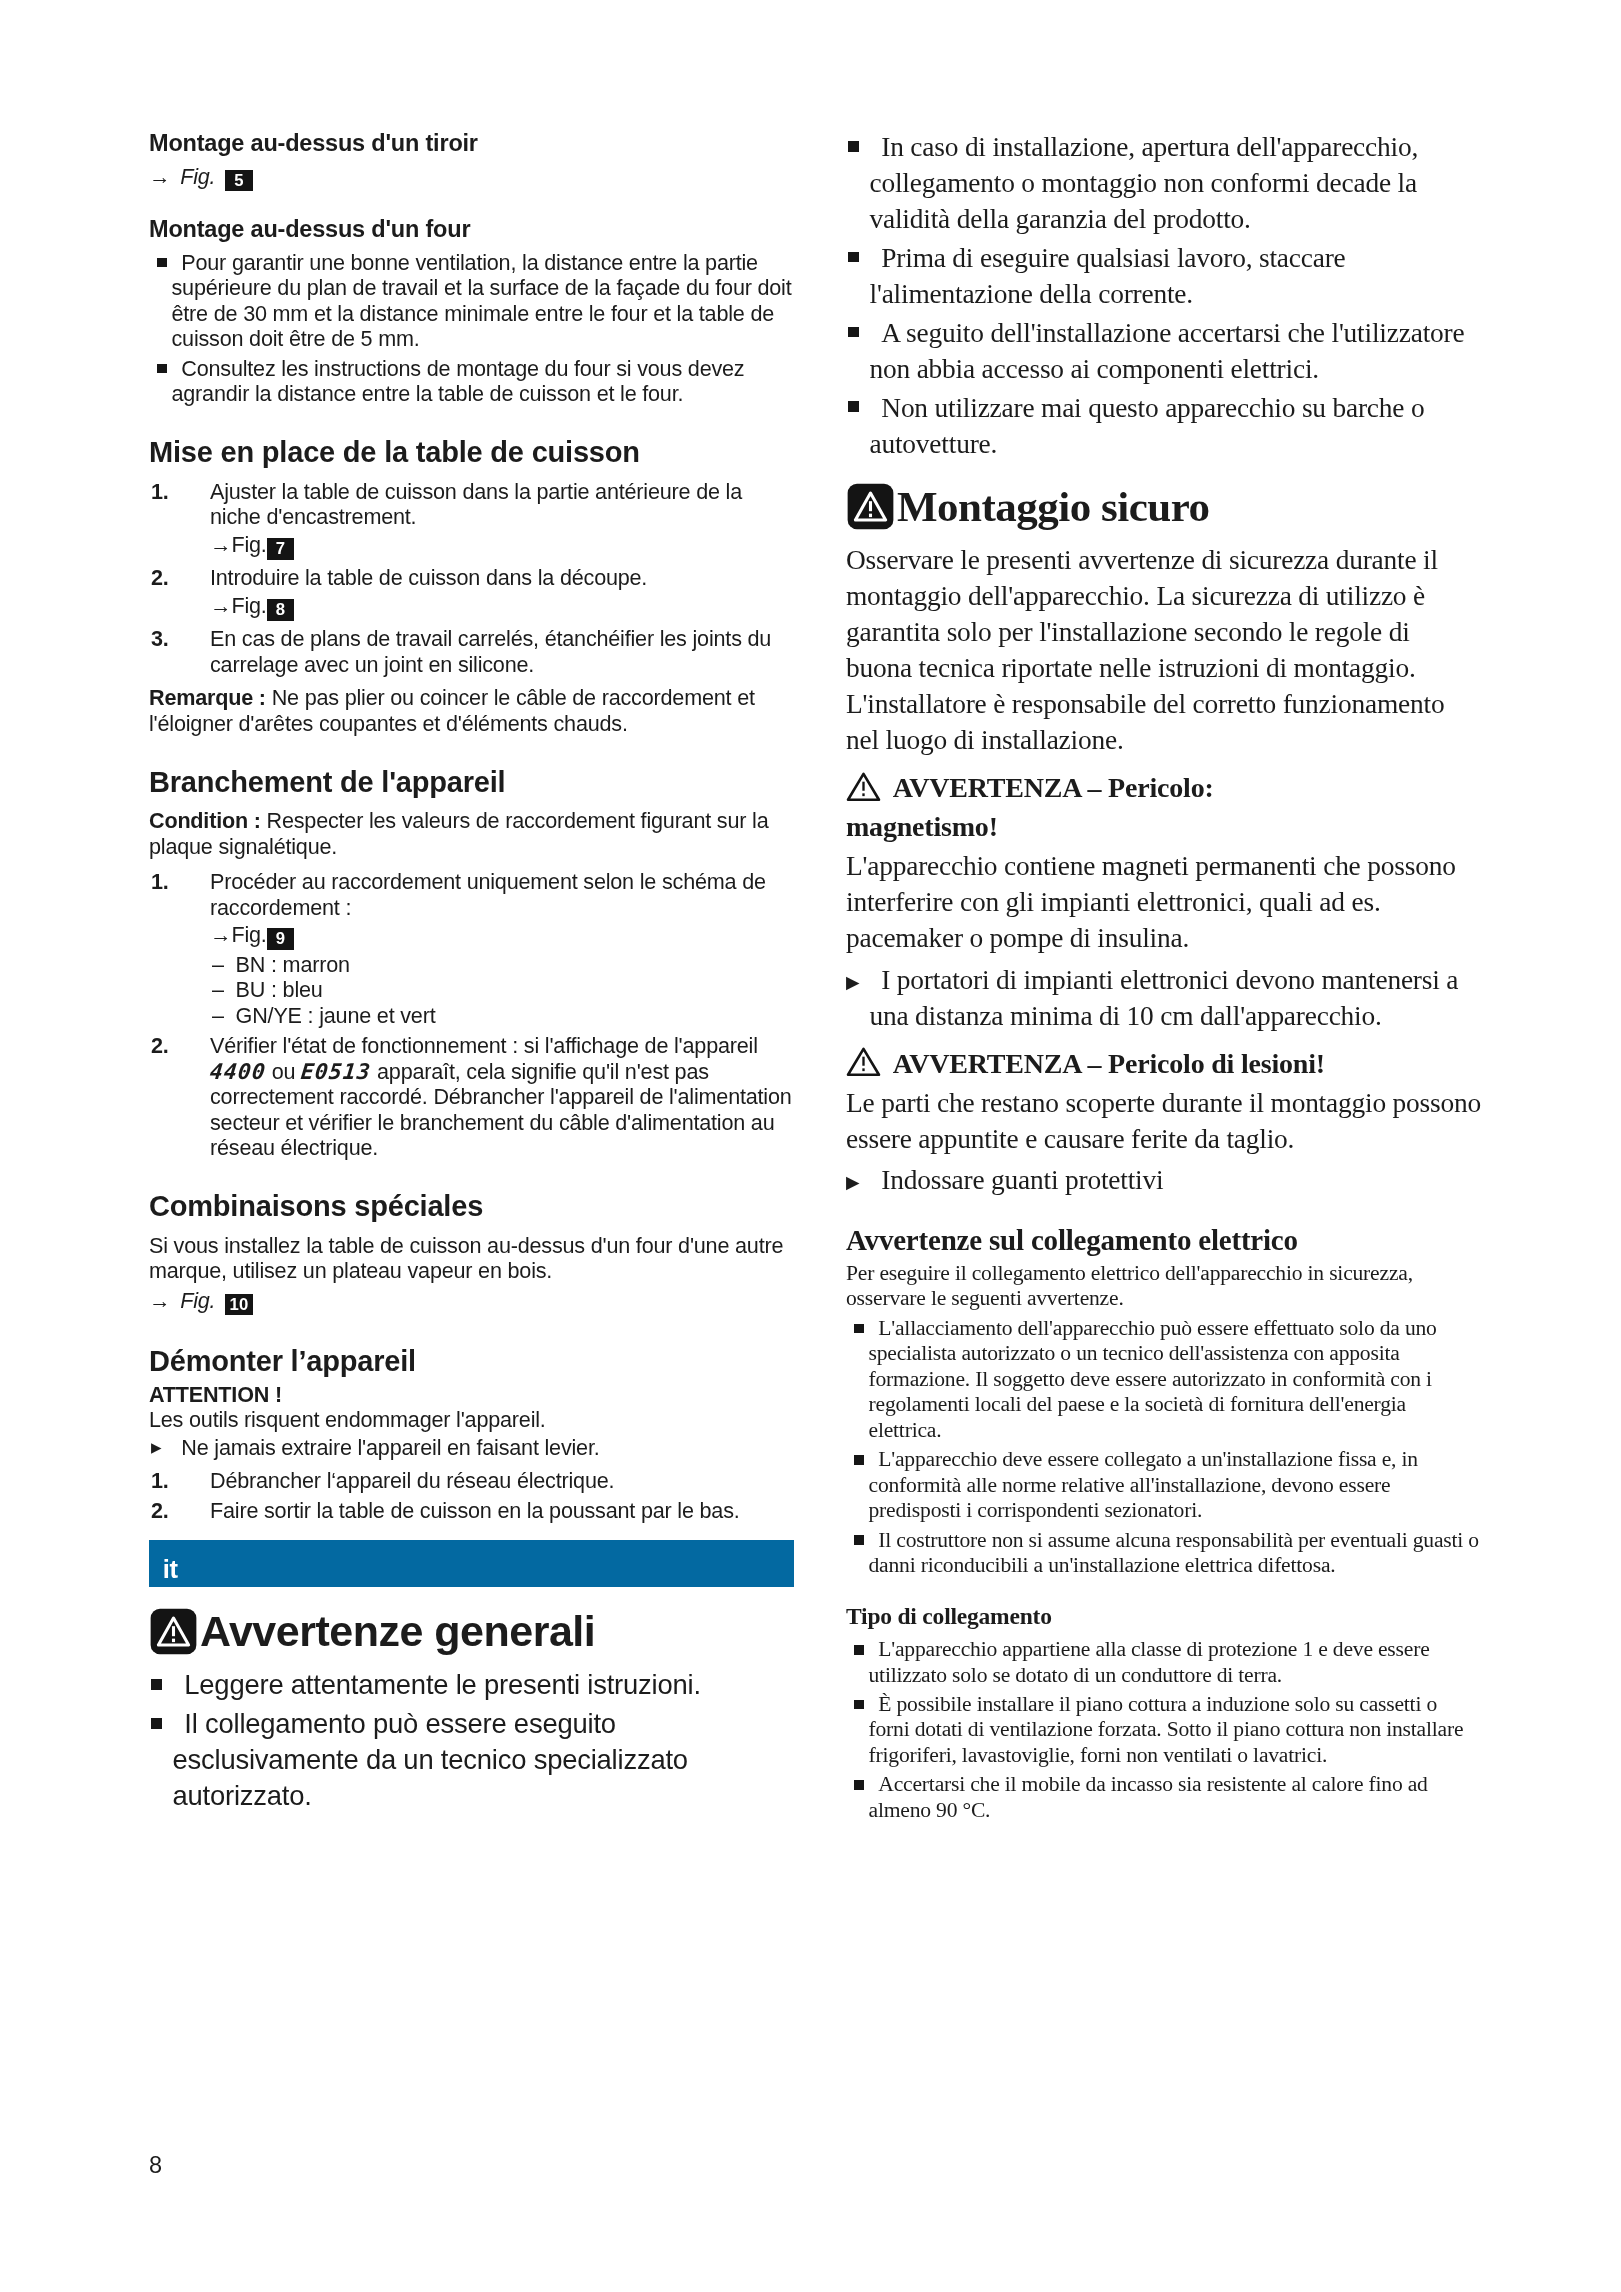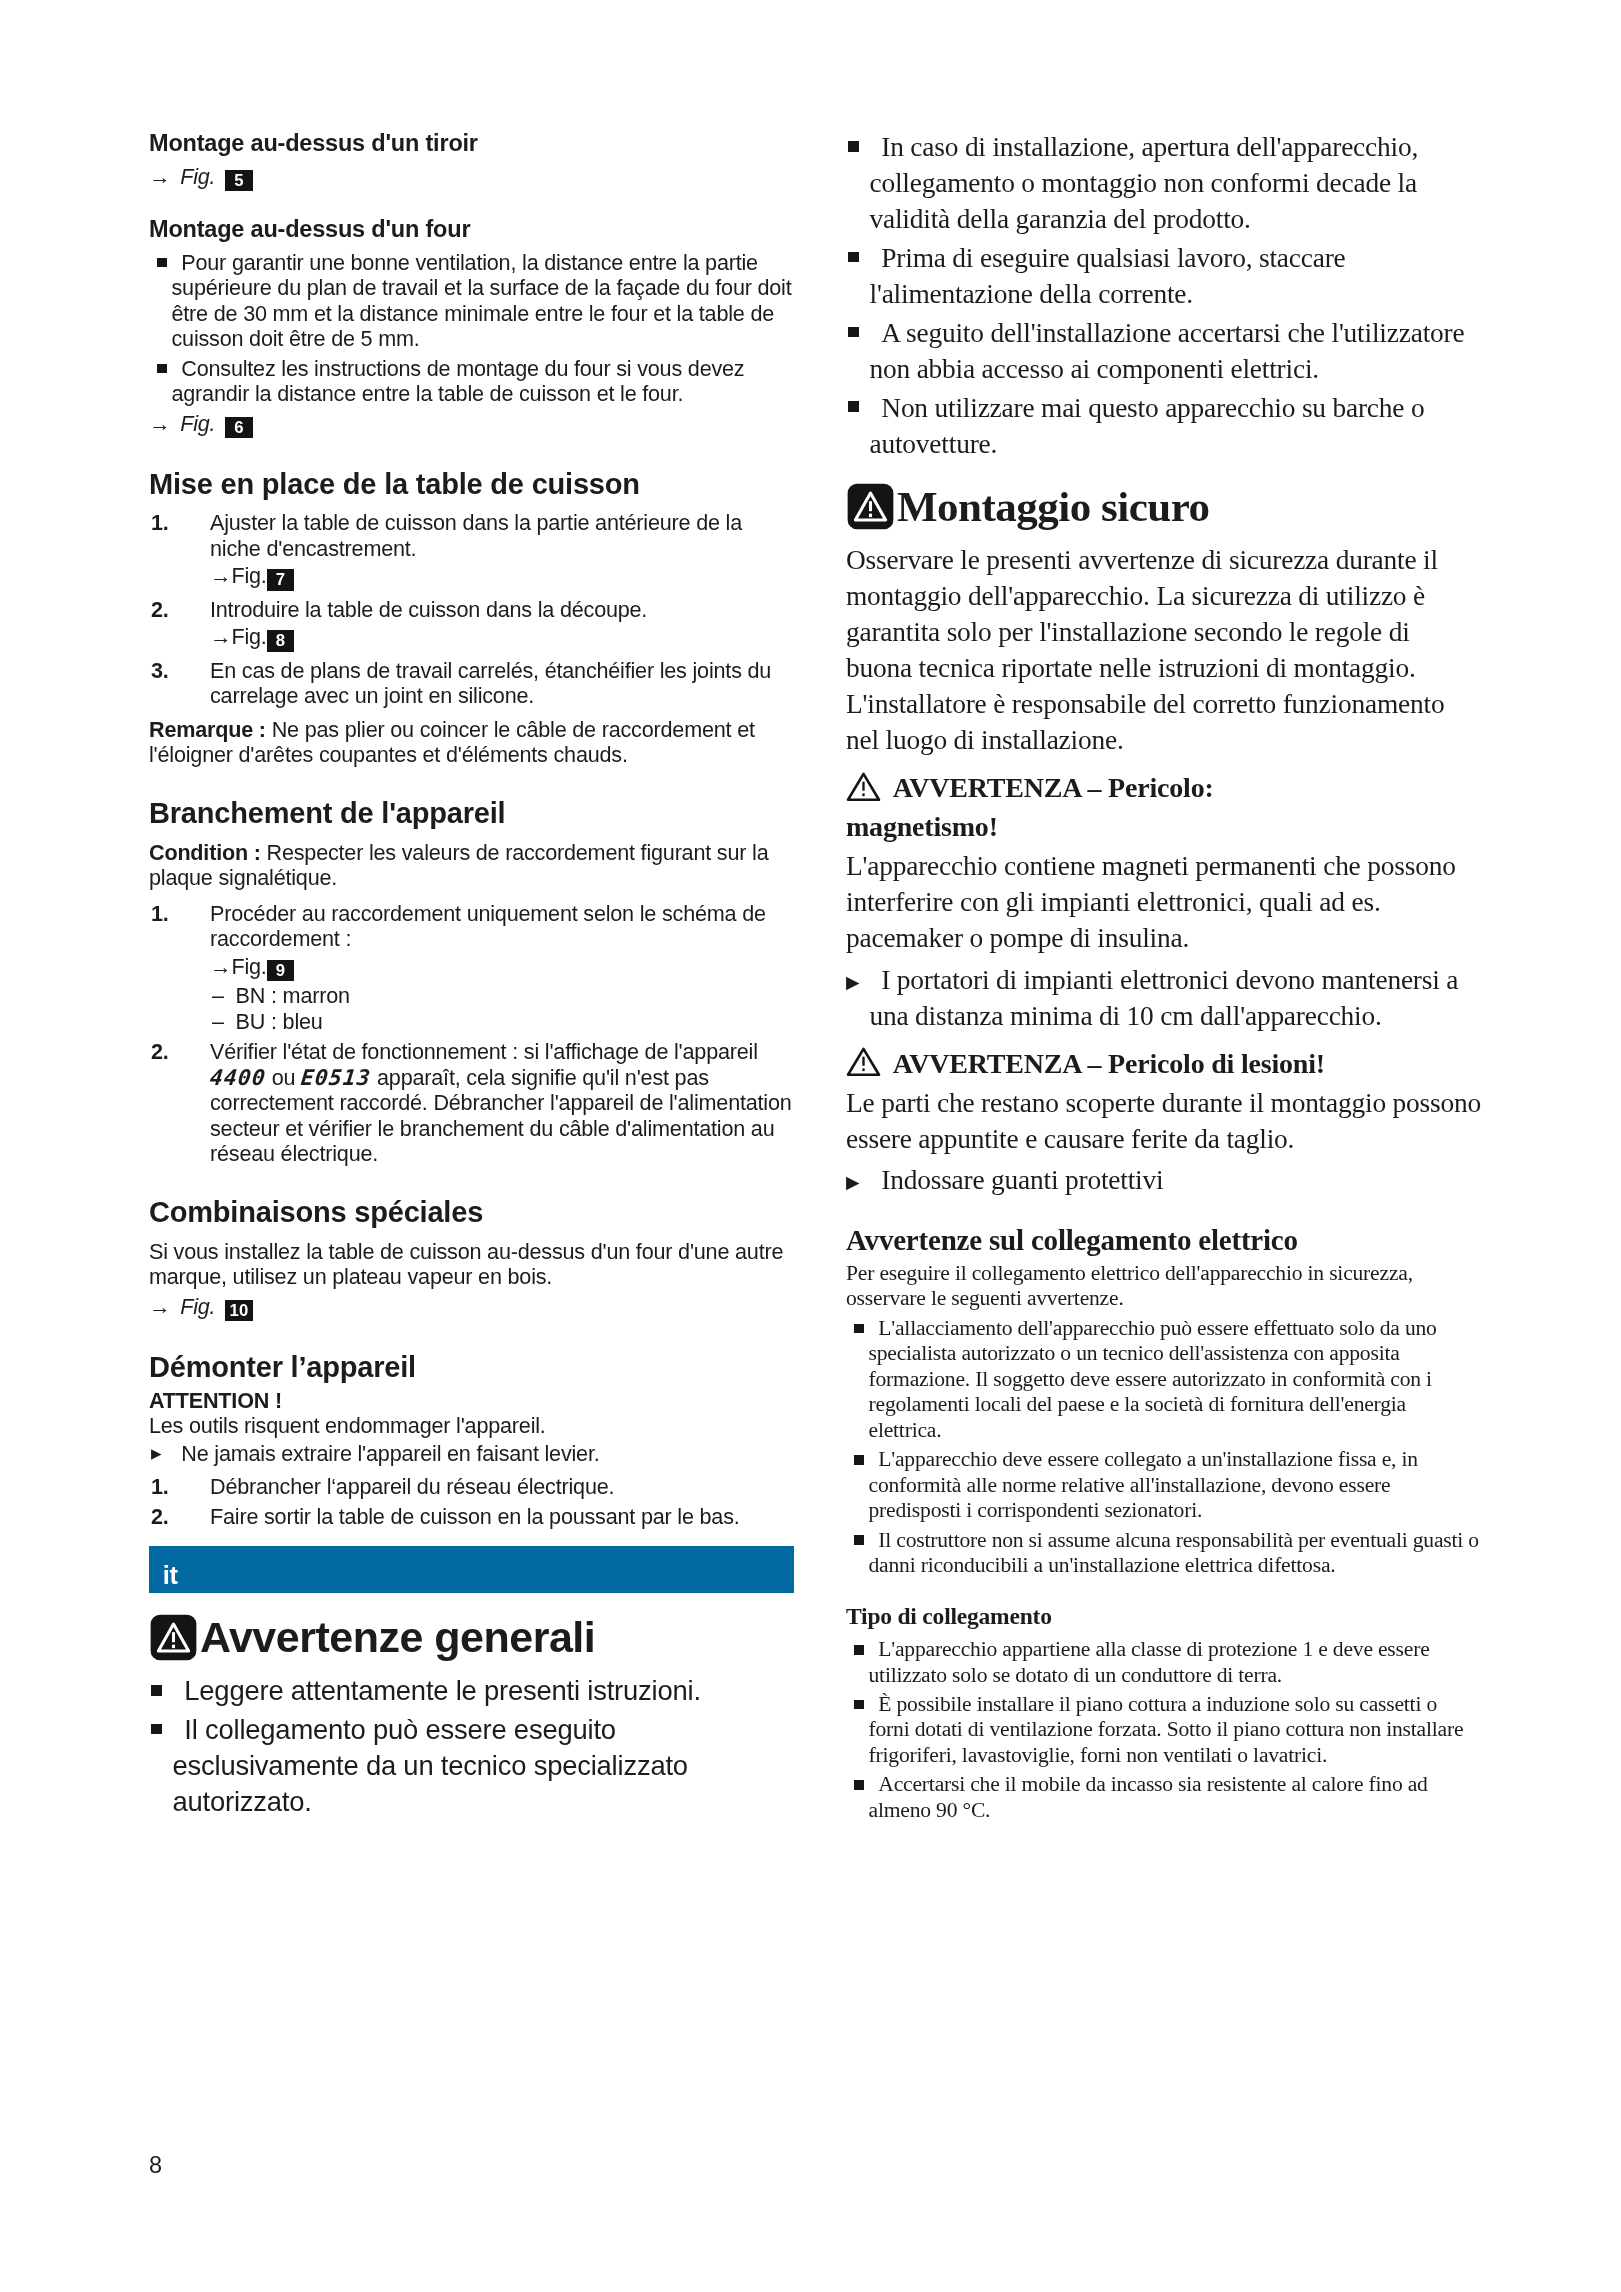--- a/index.html
+++ b/index.html
@@ -100,23 +100,20 @@
     </div>
 
     <div class="sm-h3">Montage au-dessus d'un four</div>
     <div class="uli">
       <span class="sqm"></span>
       <span class="txt">Pour garantir une bonne ventilation, la distance entre la partie supérieure du plan de travail et la surface de la façade du four doit être de 30 mm et la distance minimale entre le four et la table de cuisson doit être de 5 mm.</span>
     </div>
     <div class="uli">
       <span class="sqm"></span>
       <span class="txt">Consultez les instructions de montage du four si vous devez agrandir la distance entre la table de cuisson et le four.</span>
-    </div>
-    <div class="figline">
-      <span class="arrow">→</span><span class="figlbl">Fig.</span><span class="figbox">6</span>
     </div>
 
     <div class="sm-h2">Mise en place de la table de cuisson</div>
     <div class="oli">
       <span class="num">1.</span>
       <span class="txt">Ajuster la table de cuisson dans la partie antérieure de la niche d'encastrement.</span>
       <div class="ol-fig">
         <span class="arrow">→</span><span class="figlbl">Fig.</span><span class="figbox">7</span>
       </div>
     </div>
@@ -146,20 +143,23 @@
       <span class="txt">Procéder au raccordement uniquement selon le schéma de raccordement :</span>
       <div class="ol-fig" style="margin-bottom:2px;">
         <span class="arrow">→</span><span class="figlbl">Fig.</span><span class="figbox">9</span>
       </div>
       <div class="wire">
         <span class="dash">–</span><span>BN : marron</span>
       </div>
       <div class="wire">
         <span class="dash">–</span><span>BU : bleu</span>
       </div>
+      <div class="wire">
+        <span class="dash">–</span><span>GN/YE : jaune et vert</span>
+      </div>
     </div>
     <div class="oli">
       <span class="num">2.</span>
       <span class="txt"><span>Vérifier l'état de fonctionnement : si l'affichage de l'appareil </span><span class="seg">4400</span><span> ou </span><span class="seg">E0513</span><span> apparaît, cela signifie qu'il n'est pas correctement raccordé. Débrancher l'appareil de l'alimentation secteur et vérifier le branchement du câble d'alimentation au réseau électrique.</span></span>
     </div>
 
     <div class="sm-h2">Combinaisons spéciales</div>
     <p class="para">Si vous installez la table de cuisson au-dessus d'un four d'une autre marque, utilisez un plateau vapeur en bois.</p>
     <div class="figline">
       <span class="arrow">→</span><span class="figlbl">Fig.</span><span class="figbox">10</span>

